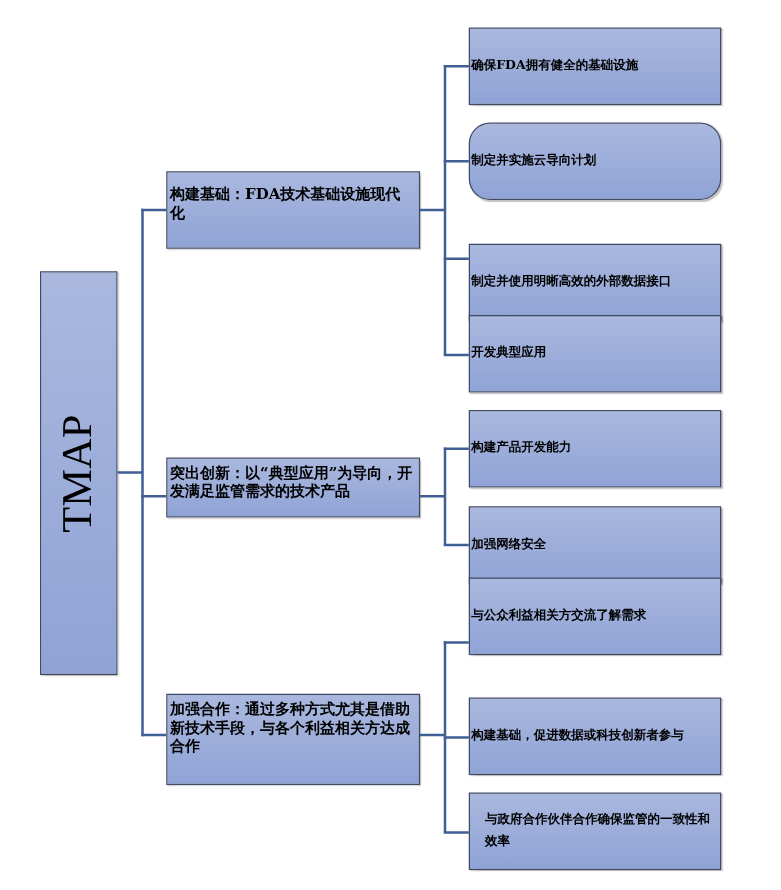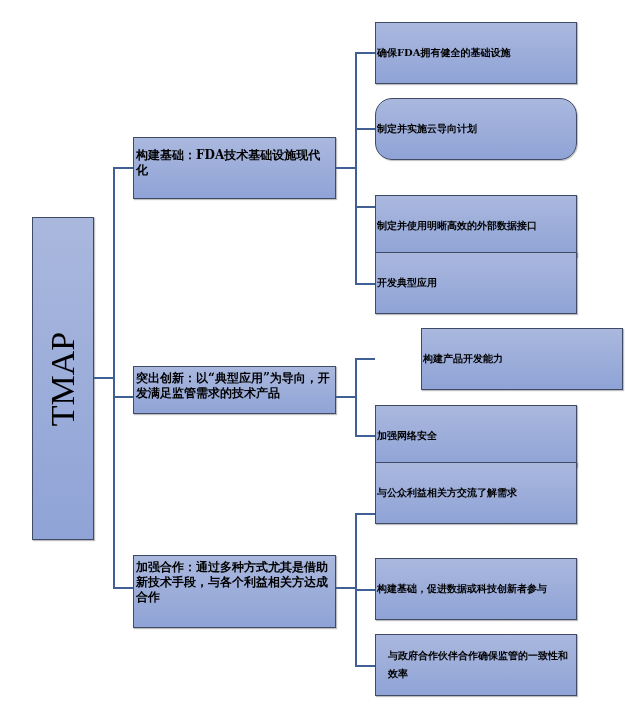--- a/index.html
+++ b/index.html
@@ -69,21 +69,21 @@
 </div>
 
 <div class="box l2" style="top:366px; height:48px; padding-top:4px;">
   <span>突出创新：以“典型应用”为导向，开发满足监管需求的技术产品</span>
 </div>
 <div class="line h" style="left:336px; top:396px; width:20px;"></div>
 <div class="line v" style="left:355px; top:358px; height:78px;"></div>
 <div class="line h" style="left:355px; top:358px; width:20px;"></div>
 <div class="line h" style="left:355px; top:435px; width:20px;"></div>
 
-<div class="box l3" style="top:328px;margin-left:46px;">
+<div class="box l3" style="top:328px;">
   <span>构建产品开发能力</span>
 </div>
 <div class="box l3" style="top:405px;">
   <span>加强网络安全</span>
 </div>
 
 <div class="box l2" style="top:555px; height:73px; padding-top:4px;">
   <span>加强合作：通过多种方式尤其是借助新技术手段，与各个利益相关方达成合作</span>
 </div>
 <div class="line h" style="left:336px; top:587px; width:20px;"></div>

